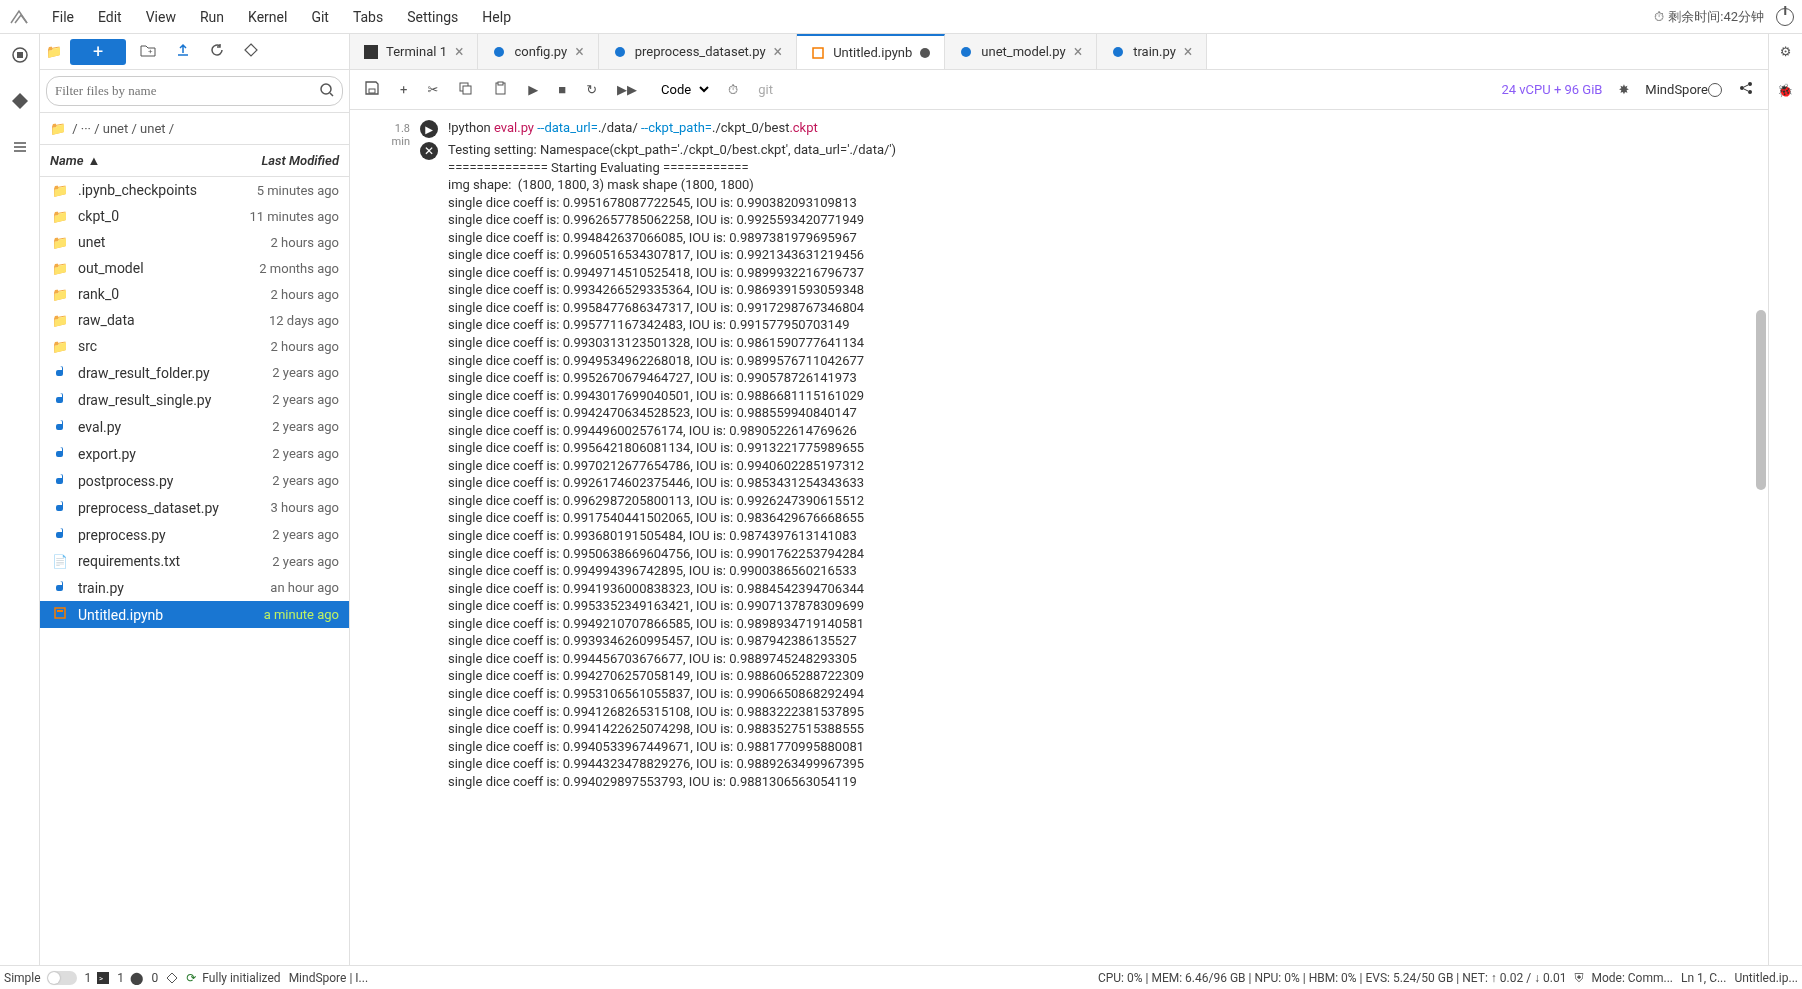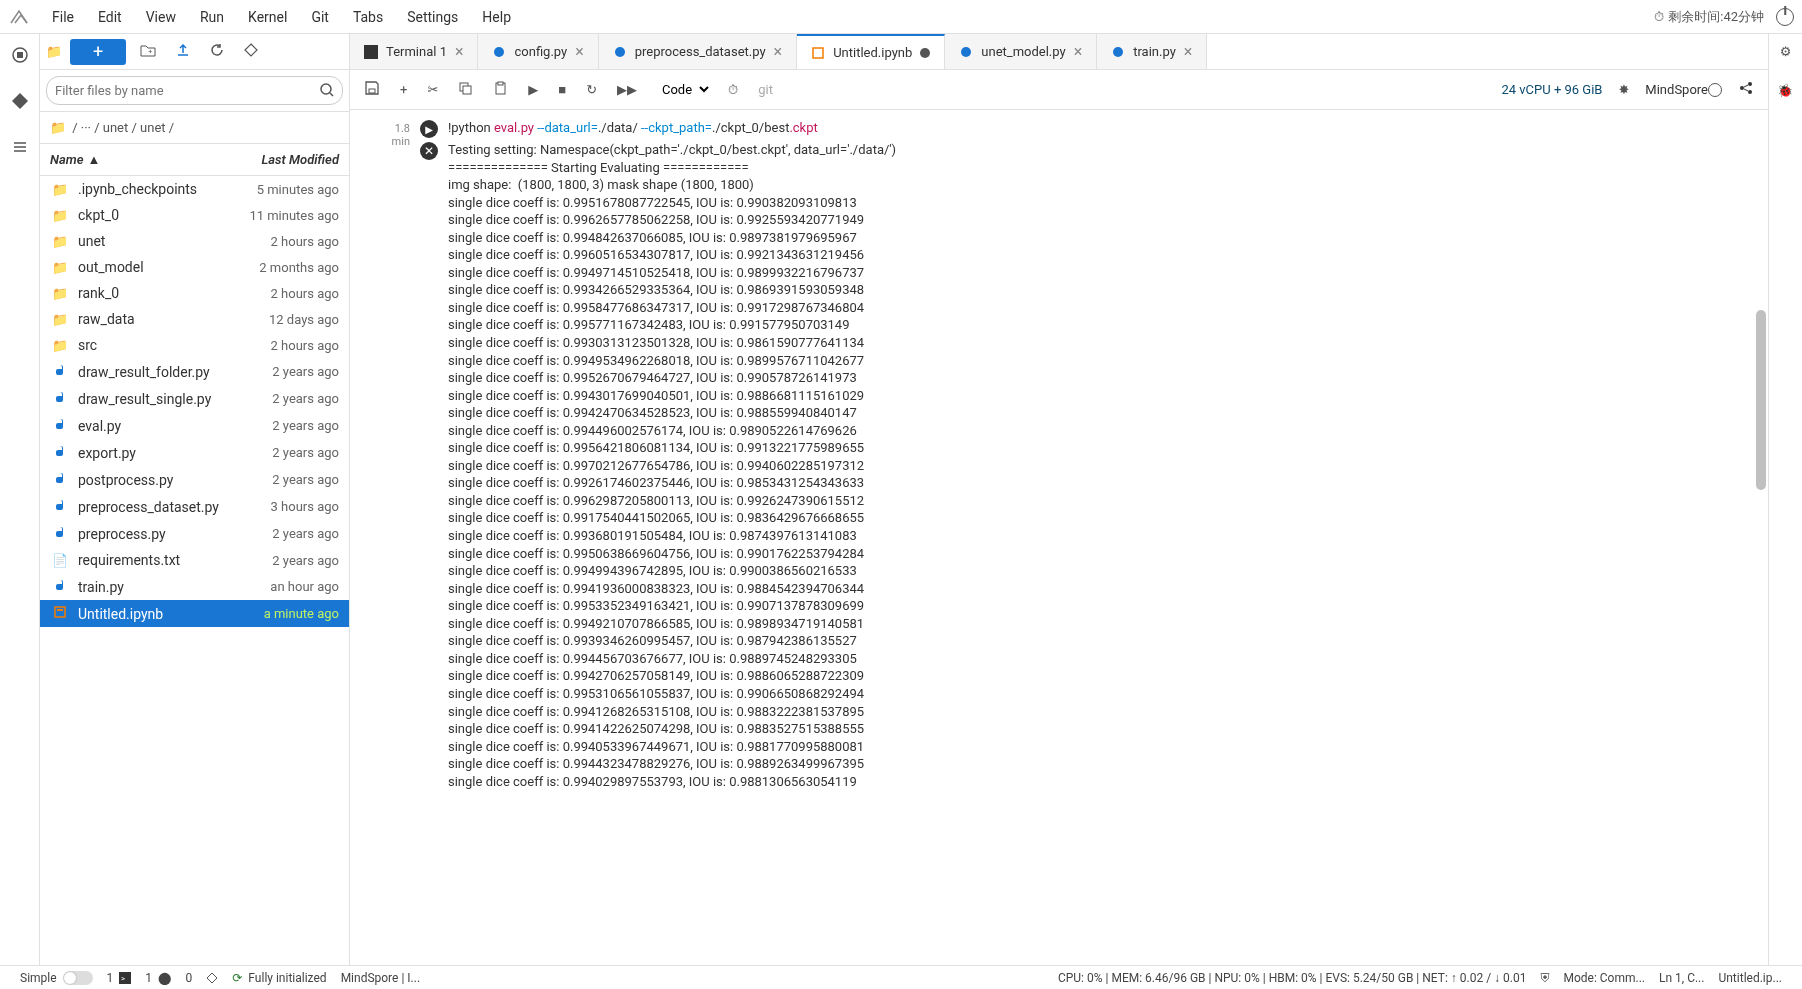--- a/index.html
+++ b/index.html
@@ -19,21 +19,21 @@
 .left-rail { width: 40px; border-right: 1px solid #e0e0e0; display: flex; flex-direction: column; align-items: center; padding-top: 10px; gap: 24px; }
 .left-rail .ic { width: 22px; height: 22px; display:flex; align-items:center; justify-content:center; color:#555; cursor:pointer; }
 
 .filebrowser { width: 310px; border-right: 1px solid #e0e0e0; display: flex; flex-direction: column; }
 .fb-toolbar { height: 36px; display: flex; align-items: center; padding: 0 6px; gap: 8px; border-bottom: 1px solid #e0e0e0; }
 .fb-toolbar .folder-ic { color:#555; }
 .fb-toolbar .add-btn { background: #1976d2; color:#fff; width:56px; height:26px; border-radius:3px; display:flex; align-items:center; justify-content:center; cursor:pointer; font-size:18px; }
 .fb-toolbar .tbic { color:#555; cursor:pointer; padding:0 6px; }
 
 .fb-filter { padding: 6px; border-bottom: 1px solid #e0e0e0; position:relative; }
-.fb-filter input { width:100%; padding: 6px 28px 6px 8px; border:1px solid #ccc; border-radius:13px; font-size:13px; color:#888; }
+.fb-filter input { width:100%; padding: 6px 28px 6px 8px; border:1px solid #ccc; border-radius:13px; font-size:13px; color:#888;font-family:Liberation Serif, serif; }
 .fb-filter .srch { position:absolute; right:14px; top:12px; color:#555; }
 
 .fb-breadcrumb { padding: 8px 10px; font-size:13px; color:#555; border-bottom:1px solid #e0e0e0; display:flex; align-items:center; gap:6px; }
 
 .fb-header { display:flex; padding: 8px 10px; font-size:13px; font-weight:600; border-bottom:1px solid #e0e0e0;font-style:italic; }
 .fb-header .col-name { flex:1; display:flex; align-items:center; gap:4px; }
 .fb-header .col-mod { width:120px; text-align:right; }
 
 .fb-list { flex:1; overflow-y:auto; }
 .fb-row { display:flex; padding: 5px 10px; align-items:center; cursor:pointer; }
@@ -52,42 +52,42 @@
 .tab { padding:0 14px; display:flex; align-items:center; gap:8px; border-right:1px solid #e0e0e0; font-size:13px; cursor:pointer; position:relative; min-width:0; }
 .tab.active { border-top:2px solid #1976d2; background:#fff; }
 .tab:not(.active) { background:#f5f5f5; }
 .tab .close { color:#888; font-size:16px; cursor:pointer; }
 .tab .dirty { width:10px; height:10px; border-radius:50%; background:#555; }
 .tab-ic { width:14px; height:14px; display:inline-flex; }
 .tab-ic.term { background:#333; }
 
 .nb-toolbar { height:40px; display:flex; align-items:center; padding:0 10px; gap:12px; border-bottom:1px solid #e0e0e0; font-size:13px; }
 .nb-toolbar .tic { color:#555; cursor:pointer; padding:2px 4px; }
-.nb-toolbar select { border:none; background:transparent; font-size:13px; padding:4px;text-align:right; }
+.nb-toolbar select { border:none; background:transparent; font-size:13px; padding:4px; }
 .nb-toolbar .spacer { flex:1; }
-.nb-toolbar .res { color:#0c4a6e; }
+.nb-toolbar .res { color:#8b5cf6; }
 .nb-toolbar .kernel { display:flex; align-items:center; }
 .nb-toolbar .kcircle { width:14px; height:14px; border:1.5px solid #555; border-radius:50%; }
 
 .notebook { flex:1; overflow-y:auto; padding:10px 20px; font-family: "Menlo","Consolas",monospace; font-size:13px; position:relative; }
 .cell { display:flex; gap:10px;justify-content:flex-end; }
 .prompt { width:40px; text-align:right; color:#888; font-size:11px; padding-top:2px; }
 .gutter { display:flex; flex-direction:column; align-items:center; gap:4px; }
 .gutter .gic { width:18px; height:18px; display:flex; align-items:center; justify-content:center; }
 .run-ic { background:#333; color:#fff; border-radius:50%; font-size:10px; }
 .err-ic { background:#333; color:#fff; border-radius:50%; font-size:12px; }
 .code-line { white-space:pre; }
 .code-line .str { color:#c2185b; }
 .code-line .op { color:#0288d1; }
 .output { white-space:pre; color:#333; line-height:1.35; margin-top:6px; }
 
 .right-rail { width:34px; border-left:1px solid #e0e0e0; display:flex; flex-direction:column; align-items:center; padding-top:10px; gap:24px; }
 .right-rail .ic { color:#555; cursor:pointer; }
 
-.statusbar { height:24px; background:#fff; border-top:1px solid #e0e0e0; display:flex; align-items:center; padding:0 20px; font-size:12px; color:#444; gap:14px; }
+.statusbar { height:24px; background:#fff; border-top:1px solid #e0e0e0; display:flex; align-items:center; padding:0 4px; font-size:12px; color:#444; gap:8px; }
 .statusbar .sep { flex:1; }
 .statusbar .seg { display:flex; align-items:center; gap:6px; }
 .toggle { width:30px; height:14px; background:#ddd; border-radius:7px; position:relative; }
 .toggle:after { content:''; position:absolute; width:12px; height:12px; background:#fff; border-radius:50%; top:1px; left:1px; box-shadow:0 0 2px rgba(0,0,0,.3); }
 
 .scrollbar-v { position:absolute; right:2px; top:200px; width:10px; height:180px; background:#c0c0c0; border-radius:5px; }
 </style>
 </head>
 <body>
 

